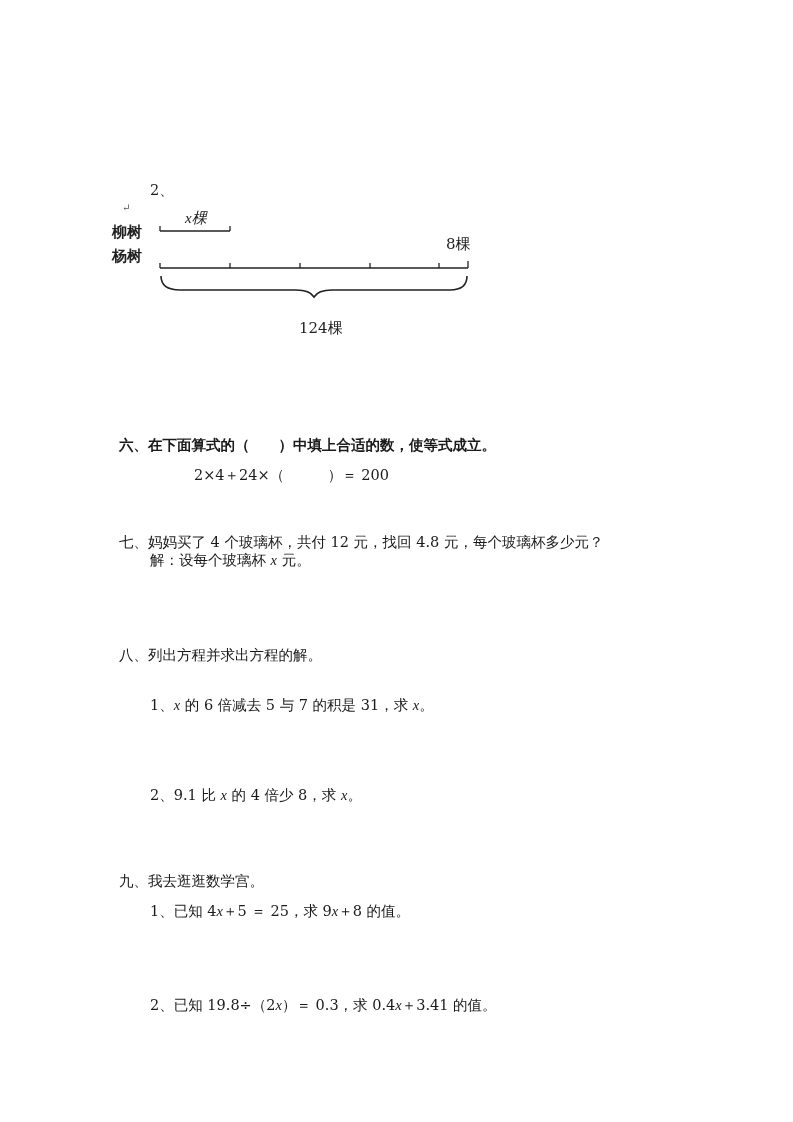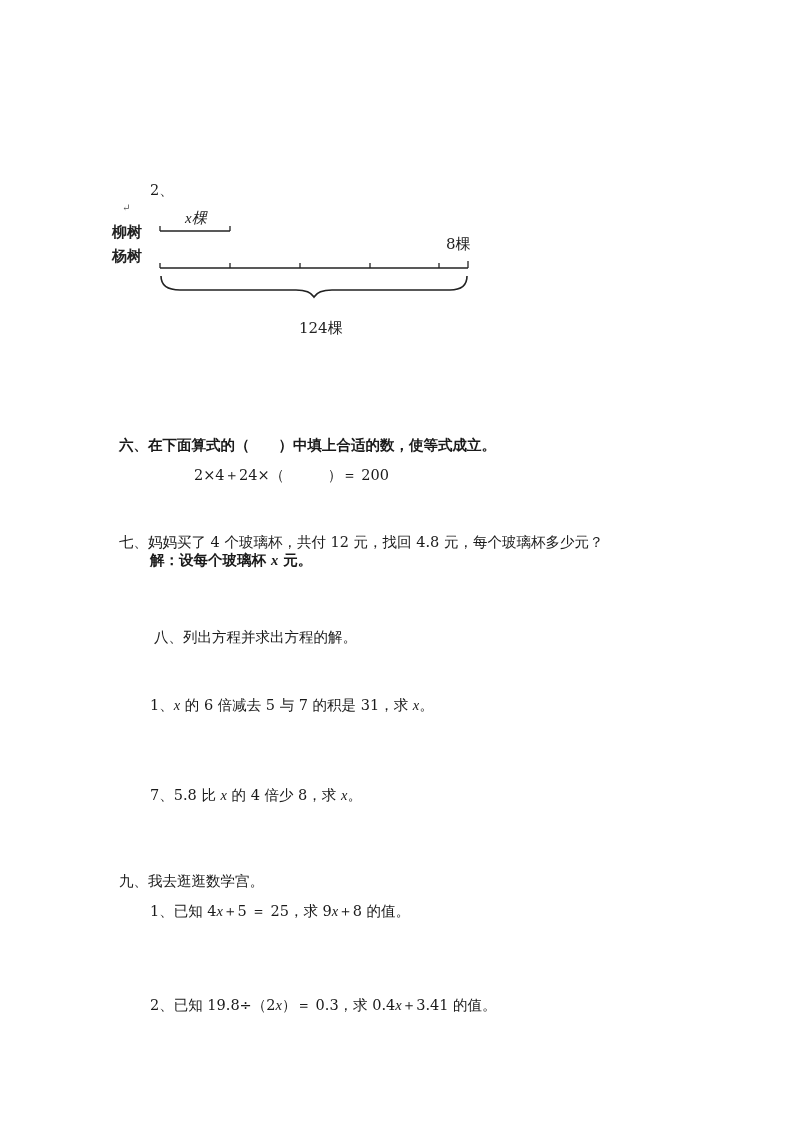--- a/index.html
+++ b/index.html
@@ -42,30 +42,30 @@
 
       <path d="M161 276 Q161 290 180 290 L296 290 Q310 290 314 297 Q318 290 332 290 L450 290 Q467 290 467 276" stroke-width="1.6"></path>
     </g>
   </svg>
 </div>
 
 <div class="abs txt" style="left:119px; top:436px;font-weight:bold;">六、在下面算式的（　　）中填上合适的数，使等式成立。</div>
 <div class="abs txt" style="left:150px; top:466px;margin-left:44px;">2×4＋24×（　　　）＝ 200</div>
 
 <div class="abs txt" style="left:119px; top:521px;margin-top:12px;">七、妈妈买了 4 个玻璃杯，共付 12 元，找回 4.8 元，每个玻璃杯多少元？</div>
-<div class="abs txt" style="left:150px; top:551px;font-weight:bold;">
+<div class="abs txt" style="left:150px; top:551px;">
   <span>解：设每个玻璃杯 </span><span class="ital">x</span><span> 元。</span>
 </div>
 
-<div class="abs txt" style="left:119px; top:628px;margin-left:35px;">八、列出方程并求出方程的解。</div>
+<div class="abs txt" style="left:119px; top:646px;">八、列出方程并求出方程的解。</div>
 <div class="abs txt" style="left:150px; top:696px;">
   <span>1、</span><span class="ital">x</span><span> 的 6 倍减去 5 与 7 的积是 31，求 </span><span class="ital">x</span><span>。</span>
 </div>
 <div class="abs txt" style="left:150px; top:786px;">
-  <span>7、5.8 比 </span><span class="ital">x</span><span> 的 4 倍少 8，求 </span><span class="ital">x</span><span>。</span>
+  <span>2、9.1 比 </span><span class="ital">x</span><span> 的 4 倍少 8，求 </span><span class="ital">x</span><span>。</span>
 </div>
 
 <div class="abs txt" style="left:119px; top:872px;">九、我去逛逛数学宫。</div>
 <div class="abs txt" style="left:150px; top:902px;">
   <span>1、已知 4</span><span class="ital">x</span><span>＋5 ＝ 25，求 9</span><span class="ital">x</span><span>＋8 的值。</span>
 </div>
 <div class="abs txt" style="left:150px; top:996px;">
   <span>2、已知 19.8÷（2</span><span class="ital">x</span><span>）＝ 0.3，求 0.4</span><span class="ital">x</span><span>＋3.41 的值。</span>
 </div>
 

